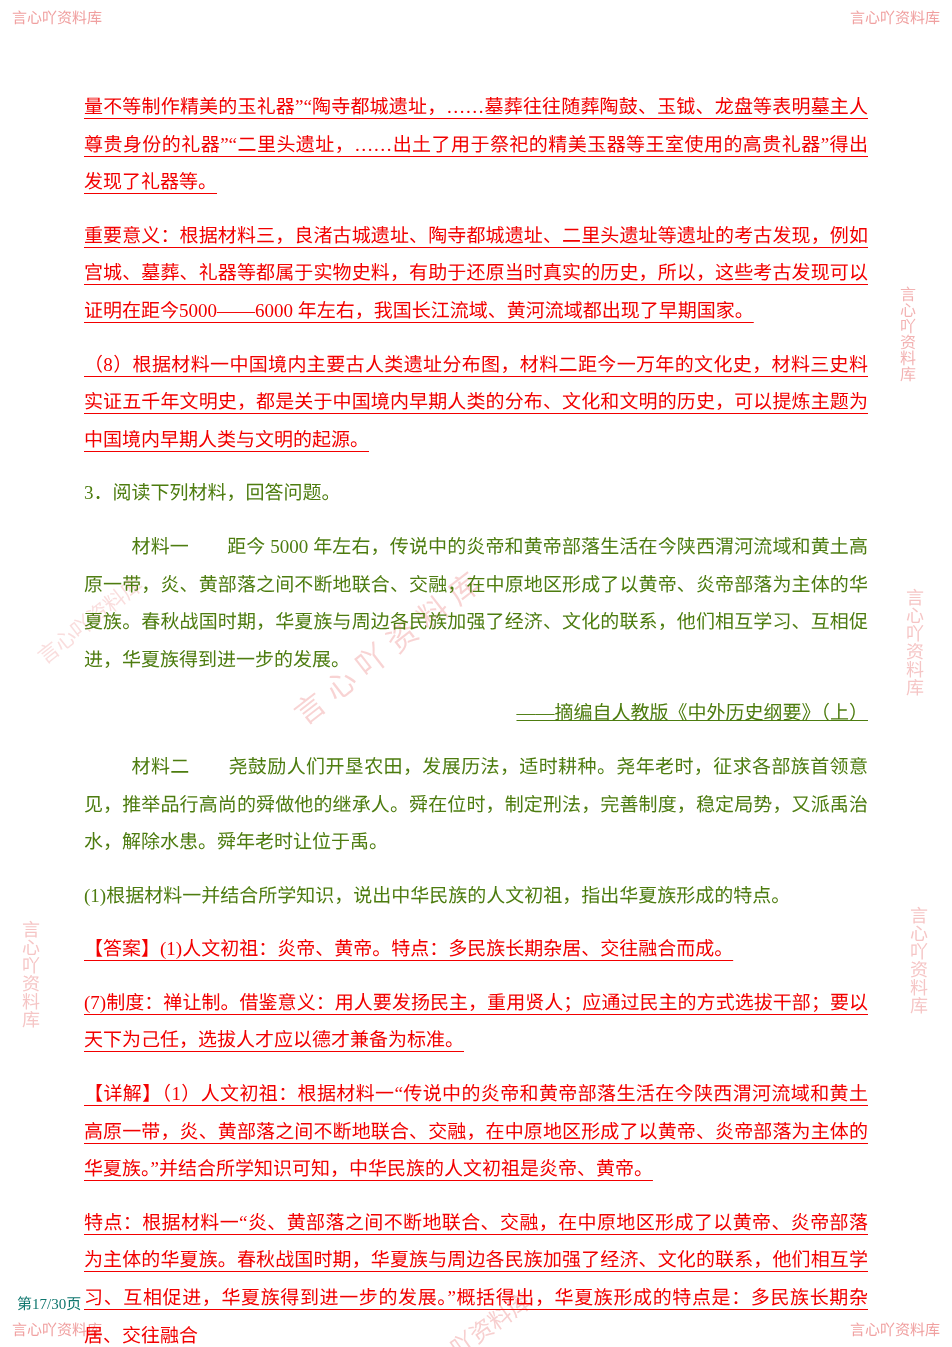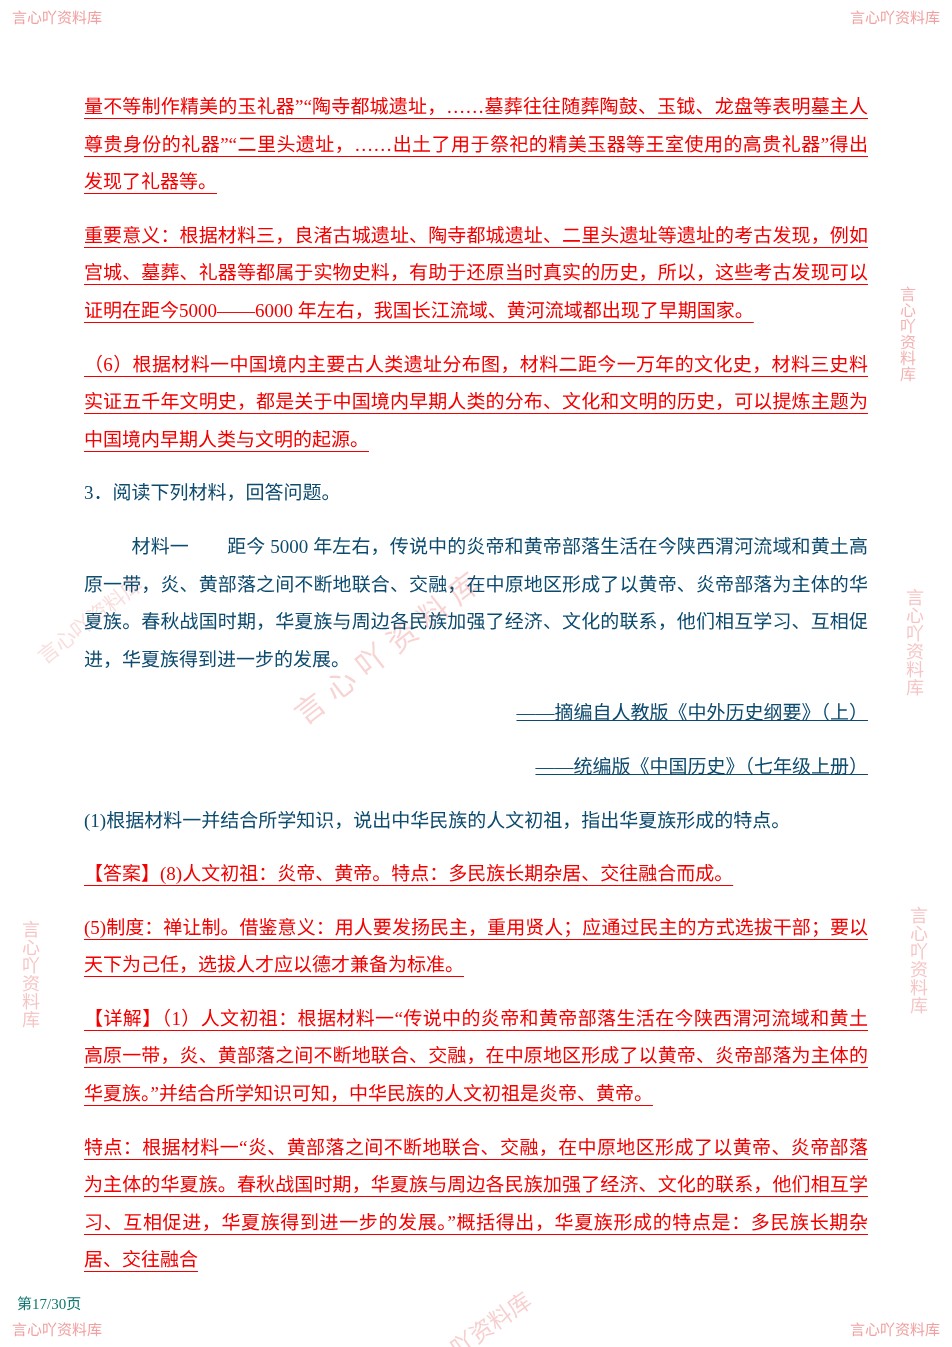--- a/index.html
+++ b/index.html
@@ -19,21 +19,21 @@
     word-break:break-all;
   }
   .content p { margin:16px; }
 
   p.ans {
     color:var(--answer-red,#f20000);
     text-decoration:underline;
     text-decoration-thickness:1.2px;
     text-underline-offset:5px;
   }
-  p.q { color:#0c4a6e; }
+  p.q { color:#4d7c0f; }
   p.indent { text-indent:2.5em; }
   p.right { text-align:right;text-decoration:underline; }
 
   .footer {
     position:absolute; left:17px; right:0; bottom:34px;
     font-size:15px; color:#0f766e;
   }
 
   .wm {
     position:absolute;
@@ -70,37 +70,37 @@
   <span class="wm wm-bm">言心吖资料库</span>
   <span class="wm wm-bl">言心吖资料库</span>
   <span class="wm wm-br">言心吖资料库</span>
 
   <main class="content">
 
     <p class="ans">量不等制作精美的玉礼器”“陶寺都城遗址，……墓葬往往随葬陶鼓、玉钺、龙盘等表明墓主人尊贵身份的礼器”“二里头遗址，……出土了用于祭祀的精美玉器等王室使用的高贵礼器”得出发现了礼器等。</p>
 
     <p class="ans">重要意义：根据材料三，良渚古城遗址、陶寺都城遗址、二里头遗址等遗址的考古发现，例如宫城、墓葬、礼器等都属于实物史料，有助于还原当时真实的历史，所以，这些考古发现可以证明在距今5000——6000 年左右，我国长江流域、黄河流域都出现了早期国家。</p>
 
-    <p class="ans">（6）根据材料一中国境内主要古人类遗址分布图，材料二距今一万年的文化史，材料三史料实证五千年文明史，都是关于中国境内早期人类的分布、文化和文明的历史，可以提炼主题为中国境内早期人类与文明的起源。</p>
+    <p class="ans">（8）根据材料一中国境内主要古人类遗址分布图，材料二距今一万年的文化史，材料三史料实证五千年文明史，都是关于中国境内早期人类的分布、文化和文明的历史，可以提炼主题为中国境内早期人类与文明的起源。</p>
 
     <p class="q">3．阅读下列材料，回答问题。</p>
 
     <p class="q indent">材料一　　距今 5000 年左右，传说中的炎帝和黄帝部落生活在今陕西渭河流域和黄土高原一带，炎、黄部落之间不断地联合、交融，在中原地区形成了以黄帝、炎帝部落为主体的华夏族。春秋战国时期，华夏族与周边各民族加强了经济、文化的联系，他们相互学习、互相促进，华夏族得到进一步的发展。</p>
 
     <p class="q right">——摘编自人教版《中外历史纲要》（上）</p>
 
+    <p class="q indent">材料二　　尧鼓励人们开垦农田，发展历法，适时耕种。尧年老时，征求各部族首领意见，推举品行高尚的舜做他的继承人。舜在位时，制定刑法，完善制度，稳定局势，又派禹治水，解除水患。舜年老时让位于禹。</p>
 
-    <p class="q right">——统编版《中国历史》（七年级上册）</p>
 
     <p class="q">(1)根据材料一并结合所学知识，说出中华民族的人文初祖，指出华夏族形成的特点。</p>
 
 
-    <p class="ans">【答案】(8)人文初祖：炎帝、黄帝。特点：多民族长期杂居、交往融合而成。</p>
+    <p class="ans">【答案】(1)人文初祖：炎帝、黄帝。特点：多民族长期杂居、交往融合而成。</p>
 
-    <p class="ans">(5)制度：禅让制。借鉴意义：用人要发扬民主，重用贤人；应通过民主的方式选拔干部；要以天下为己任，选拔人才应以德才兼备为标准。</p>
+    <p class="ans">(7)制度：禅让制。借鉴意义：用人要发扬民主，重用贤人；应通过民主的方式选拔干部；要以天下为己任，选拔人才应以德才兼备为标准。</p>
 
 
     <p class="ans">【详解】（1）人文初祖：根据材料一“传说中的炎帝和黄帝部落生活在今陕西渭河流域和黄土高原一带，炎、黄部落之间不断地联合、交融，在中原地区形成了以黄帝、炎帝部落为主体的华夏族。”并结合所学知识可知，中华民族的人文初祖是炎帝、黄帝。</p>
 
     <p class="ans">特点：根据材料一“炎、黄部落之间不断地联合、交融，在中原地区形成了以黄帝、炎帝部落为主体的华夏族。春秋战国时期，华夏族与周边各民族加强了经济、文化的联系，他们相互学习、互相促进，华夏族得到进一步的发展。”概括得出，华夏族形成的特点是：多民族长期杂居、交往融合</p>
 
   </main>
 
   <footer class="footer">
     <span>第17/30页</span>

